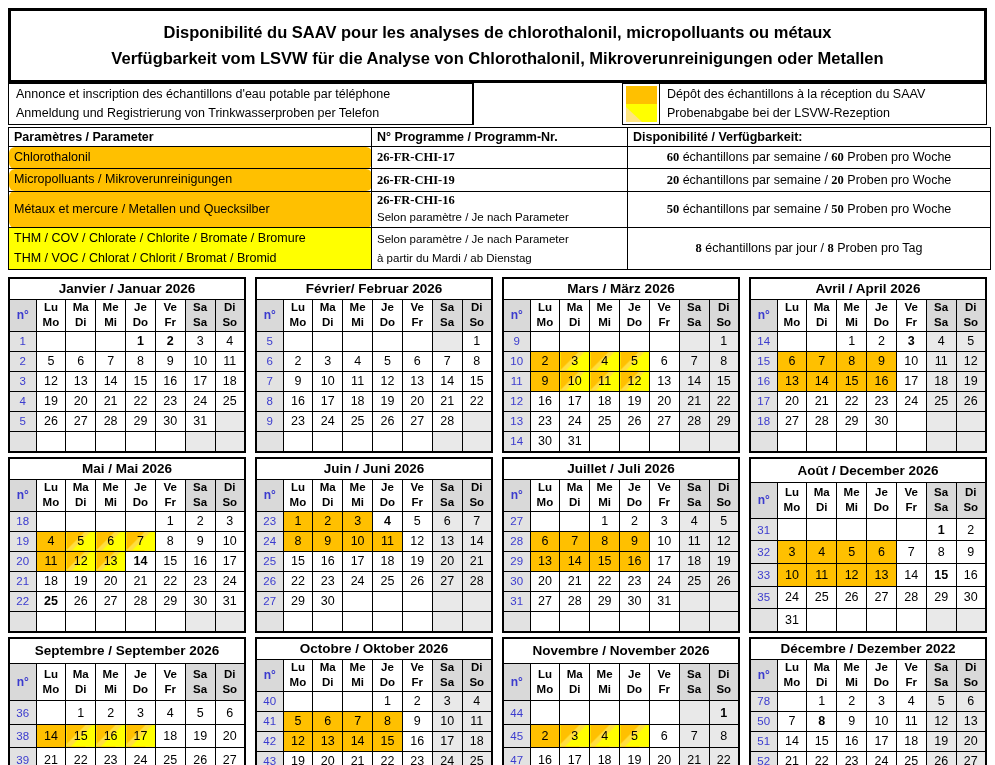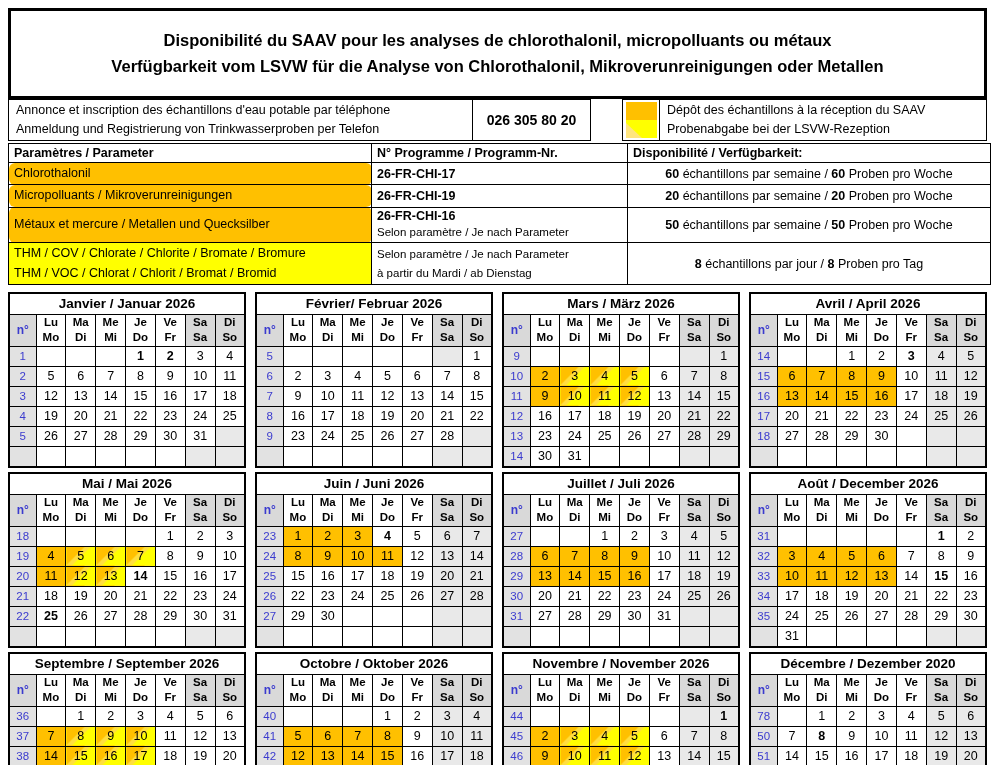--- a/index.html
+++ b/index.html
@@ -6,21 +6,21 @@
     --orange:#FFC000; --yellow:#FFFF00; --pale:#FFE57F;
     --gray-head:#D9D9D9; --gray-cell:#E9E9E9; --gray-num:#E2E2E2;
     --blue:#3B3BCE;
   }
   html,body{margin:0;padding:0;background:#fff;}
   .page{width:995px;height:765px;box-sizing:border-box;padding:8px 8px 0 8px;
         font-family:"Liberation Sans",sans-serif;color:#000;background:#fff;}
 
   
   .title-box{border:3px solid #000;text-align:center;font-weight:bold;
-             font-size:16.5px;line-height:1.55;padding:17px 0;height:51px;box-sizing:content-box;}
+             font-size:16.5px;line-height:1.55;padding:9px 0;height:51px;box-sizing:content-box;}
 
   
   .info-row{display:flex;height:38px;justify-content:space-between;}
   .info-table{display:flex;border:1px solid #000;box-sizing:border-box;height:42px;}
   .info-text{width:464px;padding:2px 7px;font-size:12.5px;line-height:1.5;
              border-right:1px solid #000;display:flex;flex-direction:column;justify-content:center;box-sizing:border-box;}
   .info-phone{width:117px;display:flex;align-items:center;justify-content:center;
               font-weight:bold;font-size:14px;}
   .legend-box{margin-left:25px;border:1px solid #000;display:flex;width:365px;box-sizing:border-box;height:42px;}
   .legend-icon-cell{width:37px;border-right:1px solid #000;display:flex;align-items:center;
@@ -30,21 +30,21 @@
                flex-direction:column;justify-content:center;}
 
   
   table.params{border-collapse:collapse;width:979px;margin-top:6px;font-size:12.5px;table-layout:fixed;}
   .params td{border:1px solid #000;padding:1px 5px;vertical-align:middle;overflow:hidden;}
   .params tr.phead td{font-weight:bold;height:16px;}
   .params .c1{width:352px;} .params .c2{width:245px;} .params .c3{width:352px;}
   .cell-orange{background:var(--orange);border-radius:6px;}
   .cell-yellow{background:var(--yellow);}
   .params .pcell div{line-height:1.55;}
-  .params .b{font-weight:bold;}
+  .params .b{font-weight:bold;font-family:Liberation Serif, serif;}
   .params .prog-sub{font-size:11.5px;line-height:1.6;}
   .params .avail{text-align:center;}
   .params tr.r-slim td{height:16px;}
 
   
   .months-grid{margin-top:7px;display:grid;grid-template-columns:repeat(4,238px);
                column-gap:9px;row-gap:4px;width:979px;}
   table.month{border-collapse:collapse;border:2px solid #000;width:238px;table-layout:fixed;}
   .month td{border:1px solid #000;text-align:center;padding:0;overflow:hidden;}
   .month .mtitle{font-weight:bold;font-size:13.5px;height:20px;margin-top:24px;}
@@ -67,21 +67,20 @@
     <div>Disponibilité du SAAV pour les analyses de chlorothalonil, micropolluants ou métaux</div>
     <div>Verfügbarkeit vom LSVW für die Analyse von Chlorothalonil, Mikroverunreinigungen oder Metallen</div>
   </div>
 
   <div class="info-row">
     <div class="info-table">
       <div class="info-text">
         <div>Annonce et inscription des échantillons d'eau potable par téléphone</div>
         <div>Anmeldung und Registrierung von Trinkwasserproben per Telefon</div>
       </div>
-      <div class="info-phone">026 305 80 20</div>
     </div>
     <div class="legend-box">
       <div class="legend-icon-cell">
         <svg width="31" height="36" viewBox="0 0 31 36">
           <rect class="ic-top" x="0" y="0" width="31" height="18"></rect>
           <rect class="ic-bot" x="0" y="18" width="31" height="18"></rect>
           <polygon class="ic-tri" points="0,36 0,21 16,36"></polygon>
         </svg>
       </div>
       <div class="legend-text">
@@ -967,30 +966,20 @@
             <td class="num">33</td>
             <td class="day o">10</td>
             <td class="day o">11</td>
             <td class="day o">12</td>
             <td class="day o">13</td>
             <td class="day">14</td>
             <td class="day b">15</td>
             <td class="day">16</td>
           </tr>
           <tr>
-            <td class="num">34</td>
-            <td class="day">17</td>
-            <td class="day">18</td>
-            <td class="day">19</td>
-            <td class="day">20</td>
-            <td class="day">21</td>
-            <td class="day">22</td>
-            <td class="day">23</td>
-          </tr>
-          <tr>
             <td class="num">35</td>
             <td class="day">24</td>
             <td class="day">25</td>
             <td class="day">26</td>
             <td class="day">27</td>
             <td class="day">28</td>
             <td class="day">29</td>
             <td class="day">30</td>
           </tr>
           <tr>
@@ -1055,30 +1044,20 @@
             <td class="num">36</td>
             <td class="day"></td>
             <td class="day">1</td>
             <td class="day">2</td>
             <td class="day">3</td>
             <td class="day">4</td>
             <td class="day">5</td>
             <td class="day">6</td>
           </tr>
           <tr>
-            <td class="num">37</td>
-            <td class="day o">7</td>
-            <td class="day s">8</td>
-            <td class="day s">9</td>
-            <td class="day s">10</td>
-            <td class="day">11</td>
-            <td class="day">12</td>
-            <td class="day">13</td>
-          </tr>
-          <tr>
             <td class="num">38</td>
             <td class="day o">14</td>
             <td class="day s">15</td>
             <td class="day s">16</td>
             <td class="day s">17</td>
             <td class="day">18</td>
             <td class="day">19</td>
             <td class="day">20</td>
           </tr>
           <tr>
@@ -1241,30 +1220,20 @@
             <td class="num">45</td>
             <td class="day o">2</td>
             <td class="day s">3</td>
             <td class="day s">4</td>
             <td class="day s">5</td>
             <td class="day">6</td>
             <td class="day gray">7</td>
             <td class="day gray">8</td>
           </tr>
           <tr>
-            <td class="num">46</td>
-            <td class="day o">9</td>
-            <td class="day s">10</td>
-            <td class="day s">11</td>
-            <td class="day s">12</td>
-            <td class="day">13</td>
-            <td class="day gray">14</td>
-            <td class="day gray">15</td>
-          </tr>
-          <tr>
             <td class="num">47</td>
             <td class="day">16</td>
             <td class="day">17</td>
             <td class="day">18</td>
             <td class="day">19</td>
             <td class="day">20</td>
             <td class="day gray">21</td>
             <td class="day gray">22</td>
           </tr>
         </tbody>
@@ -1275,21 +1244,21 @@
           <col>
           <col>
           <col>
           <col>
           <col>
           <col>
           <col>
         </colgroup>
         <tbody>
           <tr>
-            <td colspan="8" class="mtitle">Décembre / Dezember 2020</td>
+            <td colspan="8" class="mtitle">Décembre / Dezember 2022</td>
           </tr>
           <tr>
             <td class="nh">n°</td>
             <td class="dh">
               <div>Lu</div>
               <div>Mo</div>
             </td>
             <td class="dh">
               <div>Ma</div>
               <div>Di</div>

